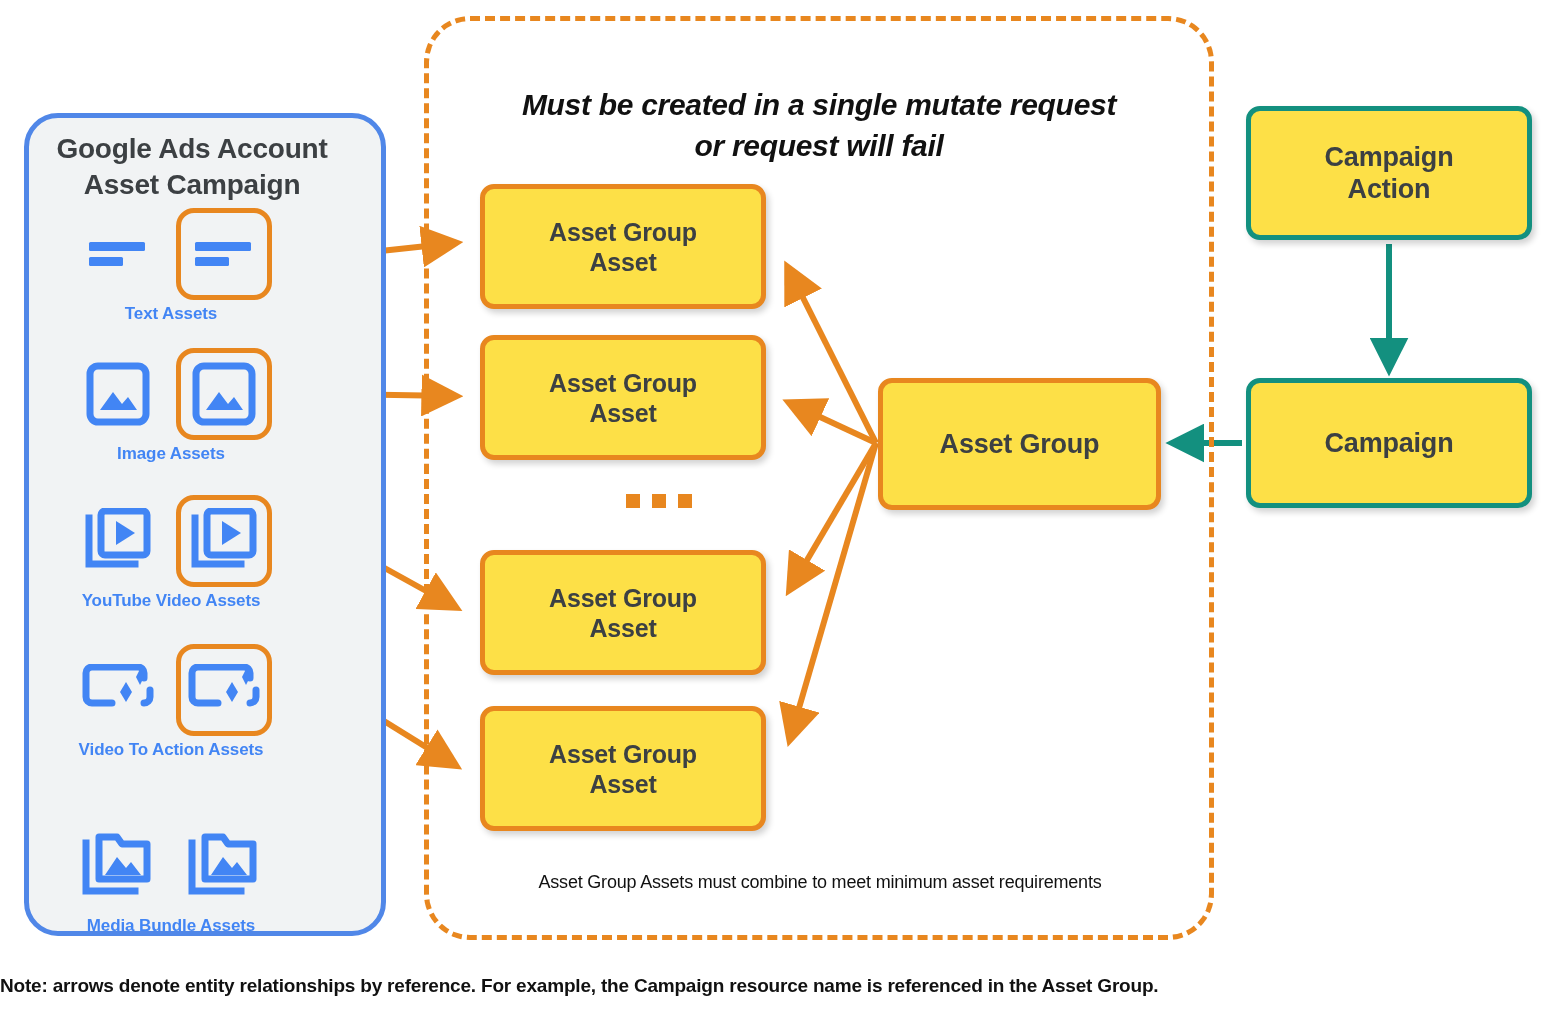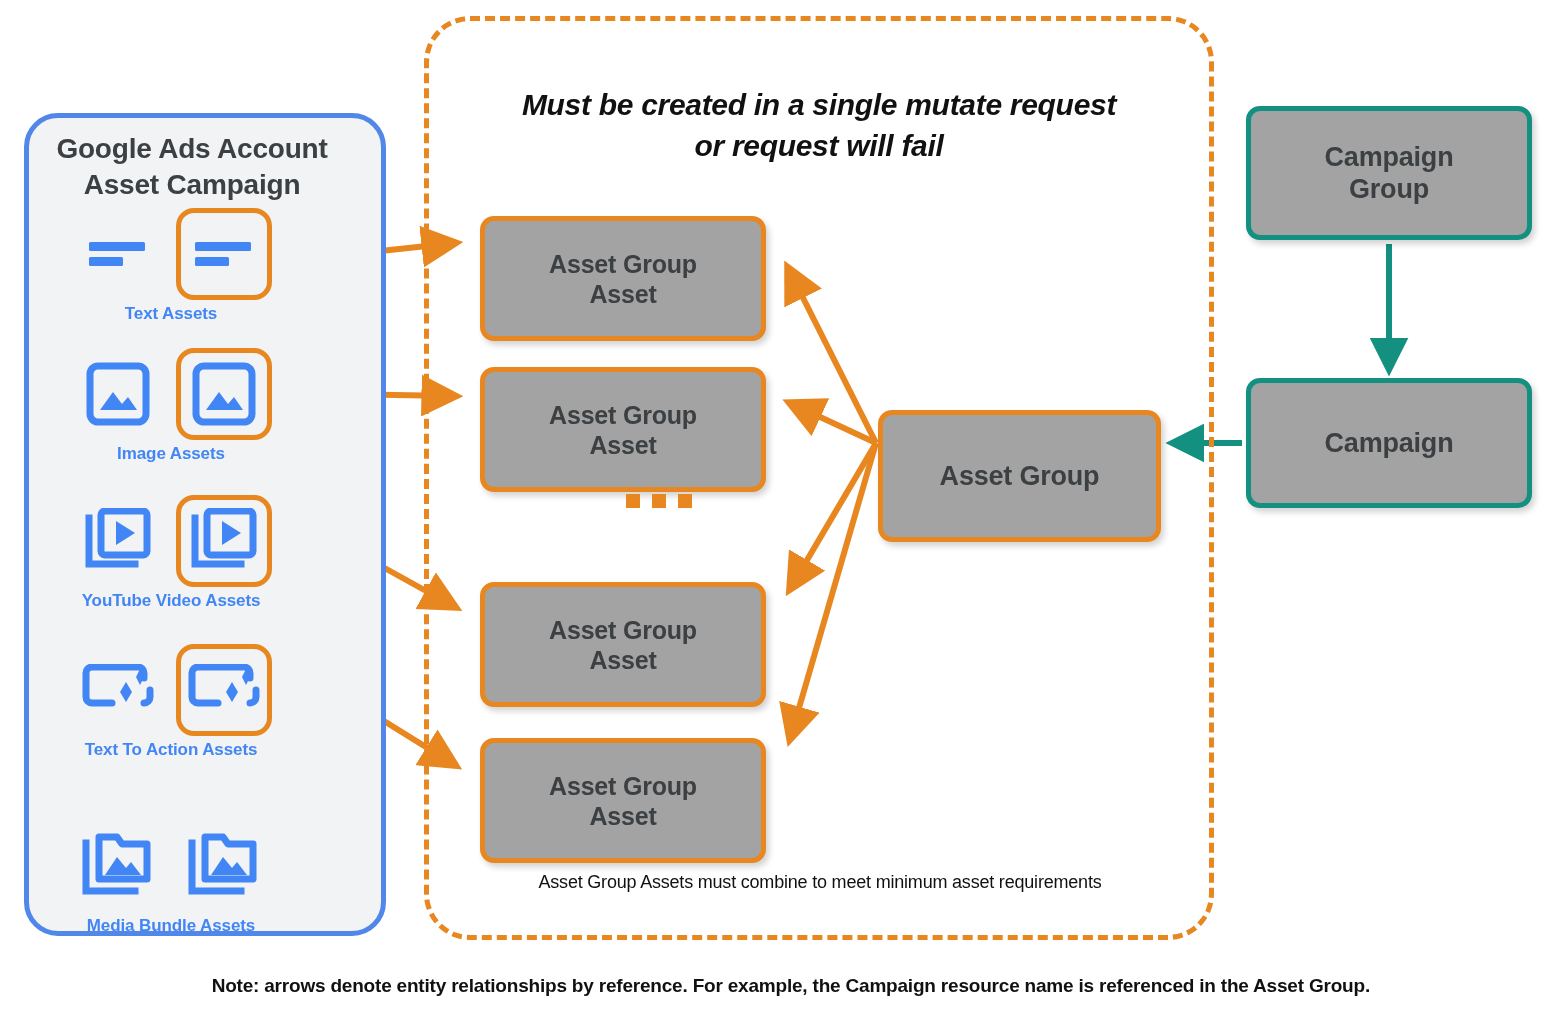--- a/index.html
+++ b/index.html
@@ -48,42 +48,42 @@
     margin-top:32px;
   }
   #mutate-footnote{
     position:absolute;left:440px;top:872px;width:760px;text-align:center;
     font-size:18px;font-weight:400;color:#111111;letter-spacing:-0.2px;
   }
 
   
   .node{
     position:absolute;box-sizing:border-box;
-    background:#a3a3a3;border-radius:14px;
+    background:#fde047;border-radius:14px;
     display:flex;align-items:center;justify-content:center;text-align:center;
     color:#3c4043;line-height:1.2;
     box-shadow:3px 4px 6px rgba(0,0,0,0.18);
   }
-  .node.orange{border:5px solid #e8871f;margin-top:32px;}
+  .node.orange{border:5px solid #e8871f;}
   .node.teal{border:5px solid #13907f;}
 
   .aga{width:286px;height:125px;left:480px;font-size:25px;font-weight:700;letter-spacing:-0.2px;}
   #aga-1{top:184px;} #aga-2{top:335px;} #aga-3{top:550px;} #aga-4{top:706px;}
 
   #asset-group-node{left:878px;top:378px;width:283px;height:132px;font-size:27px;font-weight:700;letter-spacing:-0.2px;}
   #campaign-budget-node{left:1246px;top:106px;width:286px;height:134px;font-size:27px;font-weight:700;letter-spacing:-0.2px;}
   #campaign-node{left:1246px;top:378px;width:286px;height:130px;font-size:27px;font-weight:700;letter-spacing:-0.2px;}
 
   
   #ellipsis{position:absolute;left:626px;top:494px;display:flex;gap:12px;}
   #ellipsis i{display:block;width:14px;height:14px;background:#e8871f;}
 
   
   #page-note{
-    position:absolute;left:0;top:975px;width:1370px;text-align:right;
+    position:absolute;left:0;top:975px;width:1370px;text-align:left;
     font-size:19px;font-weight:700;color:#111111;letter-spacing:-0.2px;
   }
 </style>
 </head>
 <body>
 
 <div class="stage">
 
   <svg class="links" viewBox="0 0 1552 1017">
     <defs>
@@ -189,21 +189,21 @@
       </div>
       <div class="icon-cell boxed">
         <svg width="72" height="52" viewBox="0 0 72 52">
           <path d="M62 14 L62 9 A6 6 0 0 0 56 3 L10 3 A6 6 0 0 0 4 9 L4 33 A6 6 0 0 0 10 39 L30 39" fill="none" stroke="#4285f4" stroke-width="7" stroke-linecap="round"></path>
           <path d="M62 39 A6 6 0 0 0 68 33 L68 26" fill="none" stroke="#4285f4" stroke-width="7" stroke-linecap="round"></path>
           <path d="M38 28 L44 18 L50 28 L44 38 Z" fill="#4285f4"></path>
           <path d="M54 13 L58 5 L62 13 L58 21 Z" fill="#4285f4"></path>
         </svg>
       </div>
     </div>
-    <div class="row-label">Text To Action Assets</div>
+    <div class="row-label">Video To Action Assets</div>
   </div>
 
   <div class="icon-row" style="top:820px;">
     <div class="icon-pair">
       <div class="icon-cell">
         <svg width="74" height="70" viewBox="0 0 74 70">
           <path d="M5 12 L5 60 L54 60" fill="none" stroke="#4285f4" stroke-width="7" stroke-linecap="square"></path>
           <path d="M18 48 L18 6 L36 6 L41 13 L66 13 L66 48 Z" fill="none" stroke="#4285f4" stroke-width="7" stroke-linejoin="round"></path>
           <path d="M24 44 L36 26 L45 37 L50 31 L60 44 Z" fill="#4285f4"></path>
         </svg>
@@ -259,21 +259,21 @@
 
   <div id="mutate-footnote">Asset Group Assets must combine to meet minimum asset requirements</div>
 
   <div class="node orange" id="asset-group-node">
     <span>Asset Group</span>
   </div>
 
   <div class="node teal" id="campaign-budget-node">
     <div>
       <div>Campaign</div>
-      <div>Group</div>
+      <div>Action</div>
     </div>
   </div>
 
   <div class="node teal" id="campaign-node">
     <span>Campaign</span>
   </div>
 
   <div id="page-note">Note: arrows denote entity relationships by reference. For example, the Campaign resource name is referenced in the Asset Group.</div>
 
 </div>

